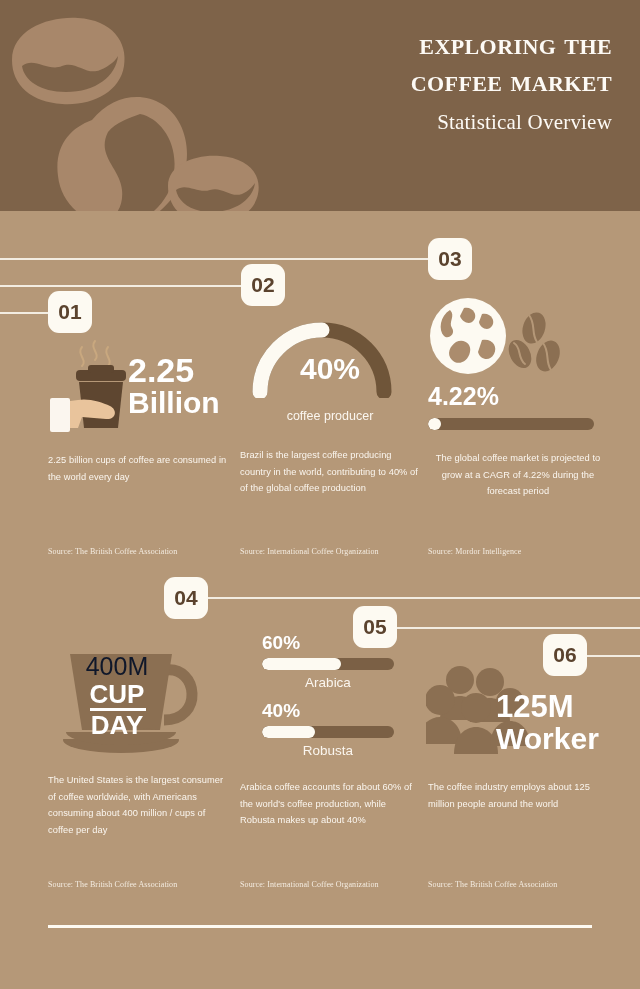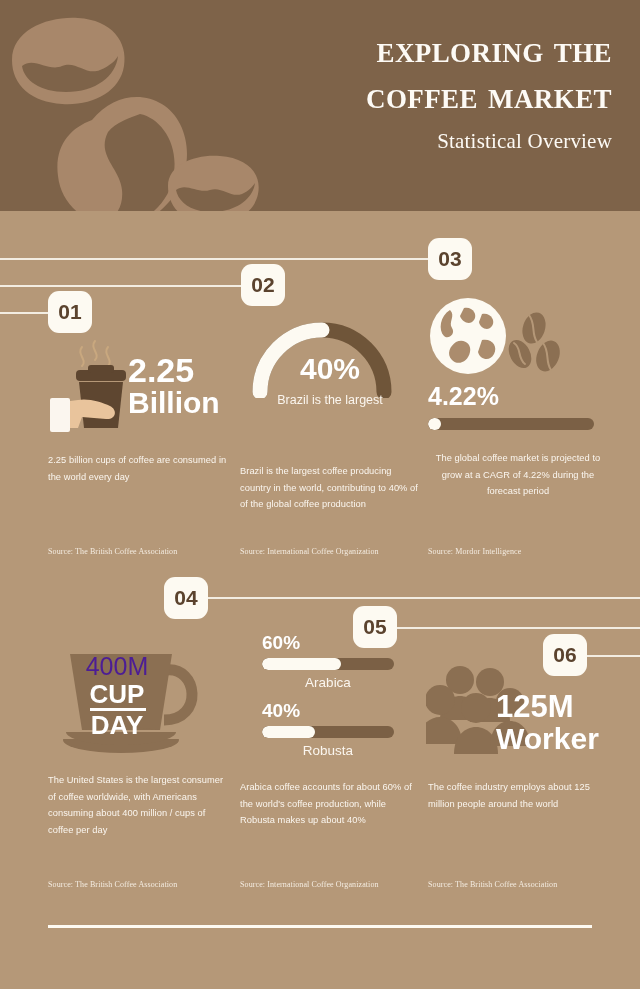--- a/index.html
+++ b/index.html
@@ -38,21 +38,21 @@
     position: absolute;
     right: 28px;
     top: 26px;
     text-align: right;
     width: 450px;
   }
 
   .title-line {
     font-family: "Liberation Serif", serif;
     color: #fdfaf5;
-    font-size: 39px;
+    font-size: 31px;
     font-weight: 700;
     line-height: 1.18;
     letter-spacing: 0.4px;
     font-variant: small-caps;
     text-transform: lowercase;
   }
   .title-line::first-letter { font-size: 1em; }
 
   .subtitle {
     font-family: "Liberation Serif", serif;
@@ -247,23 +247,23 @@
 
 <div class="card" style="left:240px; top:320px;">
   <div class="card-visual" style="height:125px;">
     <svg width="180" height="78" viewBox="0 0 180 78" style="position:absolute; left:-2px; top:0;">
 
       <path d="M22 72 A 62 62 0 0 1 146 72" fill="none" stroke="#6f5539" stroke-width="15" stroke-linecap="round"></path>
 
       <path d="M22 72 A 62 62 0 0 1 84 10" fill="none" stroke="#fdfaf2" stroke-width="15" stroke-linecap="round"></path>
     </svg>
     <div class="bignum" style="position:absolute; left:0; top:34px; width:180px; text-align:center; font-size:30px;">40%</div>
-    <div class="gauge-caption" style="position:absolute; left:0; top:72px; width:180px;">Brazil is the largest</div>
-  </div>
-  <div class="desc" style="margin-top:18px;">Brazil is the largest coffee producing country in the world, contributing to 40% of  of the global coffee production</div>
+    <div class="gauge-caption" style="position:absolute; left:0; top:88px; width:180px;">coffee producer</div>
+  </div>
+  <div class="desc" style="margin-top:2px;">Brazil is the largest coffee producing country in the world, contributing to 40% of  of the global coffee production</div>
 </div>
 <div class="source" style="position:absolute; left:240px; top:547px;">Source: International Coffee Organization</div>
 
 <div class="card" style="left:428px; top:292px;">
   <div class="card-visual" style="height:150px;">
     <svg width="150" height="88" viewBox="0 0 150 88" style="position:absolute; left:-2px; top:0;">
 
       <circle cx="42" cy="44" r="38" fill="#fdfaf2"></circle>
       <g fill="#ab8c6d">
         <path d="M24 18 C30 24 22 30 26 36 C30 42 22 48 18 44 C12 38 14 24 24 18 Z"></path>
@@ -312,21 +312,21 @@
     <svg width="180" height="122" viewBox="0 0 180 122" style="position:absolute; left:0; top:-8px;">
 
       <path d="M118 38 C150 34 156 88 116 88" fill="none" stroke="#8b6f52" stroke-width="11"></path>
 
       <path d="M22 22 L124 22 L112 98 L34 98 Z" fill="#8b6f52"></path>
 
       <ellipse cx="73" cy="108" rx="58" ry="13" fill="#8b6f52"></ellipse>
       <rect x="15" y="98" width="116" height="9" fill="#b59878"></rect>
       <path d="M18 100 L128 100 C128 106 108 113 73 113 C38 113 18 106 18 100 Z" fill="#8b6f52"></path>
     </svg>
-    <div style="position:absolute; left:14px; top:12px; width:110px; text-align:center; color:#4c1d95; font-size:25px; font-weight:400;">400M</div>
+    <div style="position:absolute; left:14px; top:12px; width:110px; text-align:center; color:#0f172a; font-size:25px; font-weight:400;">400M</div>
     <div style="position:absolute; left:14px; top:39px; width:110px; text-align:center; color:#fff; font-size:26px; font-weight:700;">CUP</div>
     <div style="position:absolute; left:42px; top:68px; width:56px; height:3px; background:#fff;"></div>
     <div style="position:absolute; left:14px; top:70px; width:110px; text-align:center; color:#fff; font-size:26px; font-weight:700;">DAY</div>
   </div>
   <div class="desc" style="margin-top:4px;">The United States is the largest consumer of coffee worldwide, with Americans consuming about 400 million / cups of coffee per day</div>
 </div>
 <div class="source" style="position:absolute; left:48px; top:880px;">Source: The British Coffee Association</div>
 
 <div class="card" style="left:240px; top:632px;">
   <div class="card-visual" style="height:143px;">

